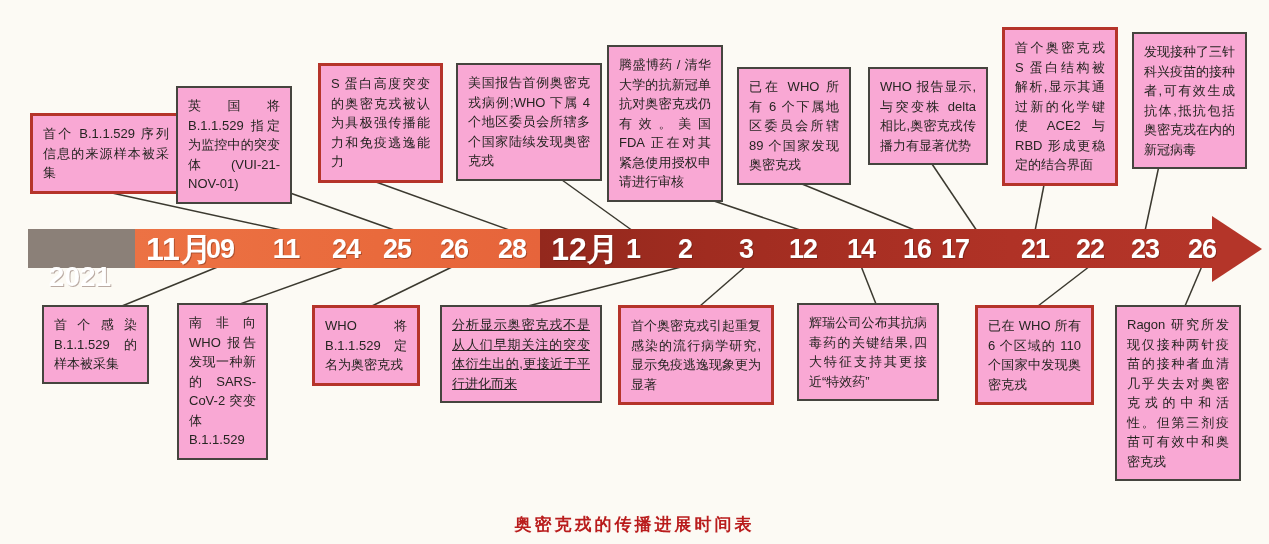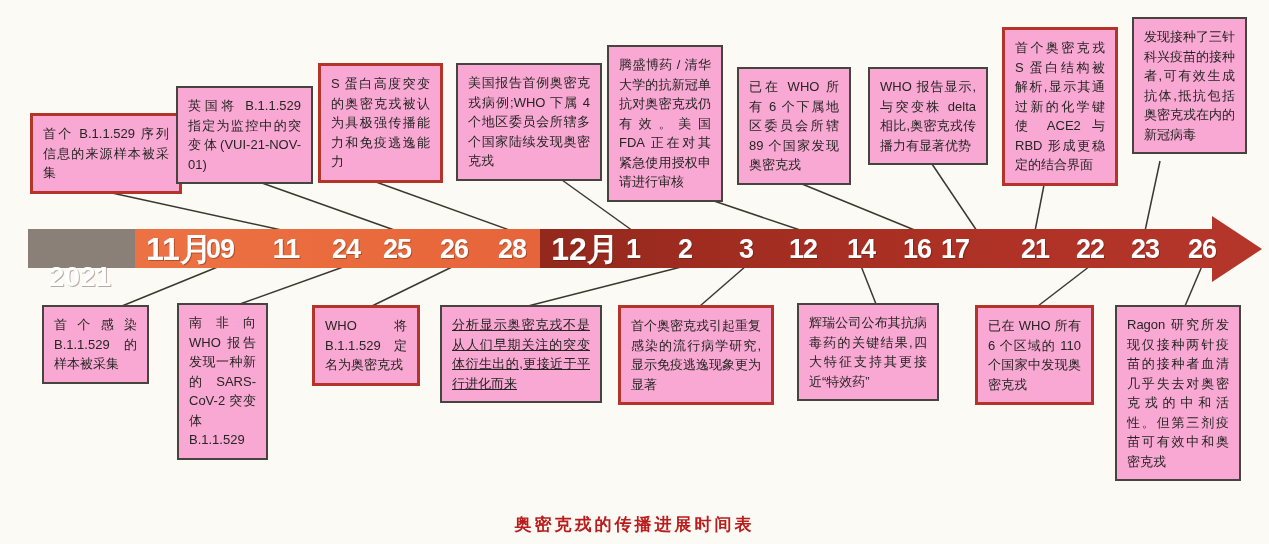--- a/index.html
+++ b/index.html
@@ -68,28 +68,28 @@
     <div class="tick day" style="left: 746px;">3</div>
     <div class="tick day" style="left: 803px;">12</div>
     <div class="tick day" style="left: 861px;">14</div>
     <div class="tick day" style="left: 917px;">16</div>
     <div class="tick day" style="left: 955px;">17</div>
     <div class="tick day" style="left: 1035px;">21</div>
     <div class="tick day" style="left: 1090px;">22</div>
     <div class="tick day" style="left: 1145px;">23</div>
     <div class="tick day" style="left: 1202px;">26</div>
     <div class="event highlight" style="left: 30px; top: 113px; width: 152px;">首个 B.1.1.529 序列信息的来源样本被采集</div>
-    <div class="event" style="left: 176px; top: 86px; width: 137px;">英国将 B.1.1.529 指定为监控中的突变体(VUI-21-NOV-01)</div>
+    <div class="event" style="left: 176px; top: 86px; width: 116px;">英国将 B.1.1.529 指定为监控中的突变体(VUI-21-NOV-01)</div>
     <div class="event highlight" style="left: 318px; top: 63px; width: 125px;">S 蛋白高度突变的奥密克戎被认为具极强传播能力和免疫逃逸能力</div>
     <div class="event" style="left: 456px; top: 63px; width: 146px;">美国报告首例奥密克戎病例;WHO 下属 4 个地区委员会所辖多个国家陆续发现奥密克戎</div>
     <div class="event" style="left: 607px; top: 45px; width: 116px;">腾盛博药 / 清华大学的抗新冠单抗对奥密克戎仍有效。美国 FDA 正在对其紧急使用授权申请进行审核</div>
     <div class="event" style="left: 737px; top: 67px; width: 114px;">已在 WHO 所有 6 个下属地区委员会所辖 89 个国家发现奥密克戎</div>
     <div class="event" style="left: 868px; top: 67px; width: 120px;">WHO 报告显示,与突变株 delta 相比,奥密克戎传播力有显著优势</div>
     <div class="event highlight" style="left: 1002px; top: 27px; width: 116px;">首个奥密克戎 S 蛋白结构被解析,显示其通过新的化学键使 ACE2 与 RBD 形成更稳定的结合界面</div>
-    <div class="event" style="left: 1132px; top: 17px; width: 115px;">发现接种了三针科兴疫苗的接种者,可有效生成抗体,抵抗包括奥密克戎在内的新冠病毒</div>
+    <div class="event" style="left: 1132px; top: 32px; width: 115px;">发现接种了三针科兴疫苗的接种者,可有效生成抗体,抵抗包括奥密克戎在内的新冠病毒</div>
     <div class="event" style="left: 42px; top: 305px; width: 107px;">首个感染 B.1.1.529 的样本被采集</div>
     <div class="event" style="left: 177px; top: 303px; width: 91px;">南非向 WHO 报告发现一种新的 SARS-CoV-2 突变体 B.1.1.529</div>
     <div class="event highlight" style="left: 312px; top: 305px; width: 108px;">WHO 将 B.1.1.529 定名为奥密克戎</div>
     <div class="event" style="left: 440px; top: 305px; width: 162px; text-decoration: underline;">分析显示奥密克戎不是从人们早期关注的突变体衍生出的,更接近于平行进化而来</div>
     <div class="event highlight" style="left: 618px; top: 305px; width: 156px;">首个奥密克戎引起重复感染的流行病学研究,显示免疫逃逸现象更为显著</div>
     <div class="event" style="left: 797px; top: 303px; width: 142px;">辉瑞公司公布其抗病毒药的关键结果,四大特征支持其更接近“特效药”</div>
     <div class="event highlight" style="left: 975px; top: 305px; width: 119px;">已在 WHO 所有 6 个区域的 110 个国家中发现奥密克戎</div>
     <div class="event" style="left: 1115px; top: 305px; width: 126px;">Ragon 研究所发现仅接种两针疫苗的接种者血清几乎失去对奥密克戎的中和活性。但第三剂疫苗可有效中和奥密克戎</div>
   </div>
 

